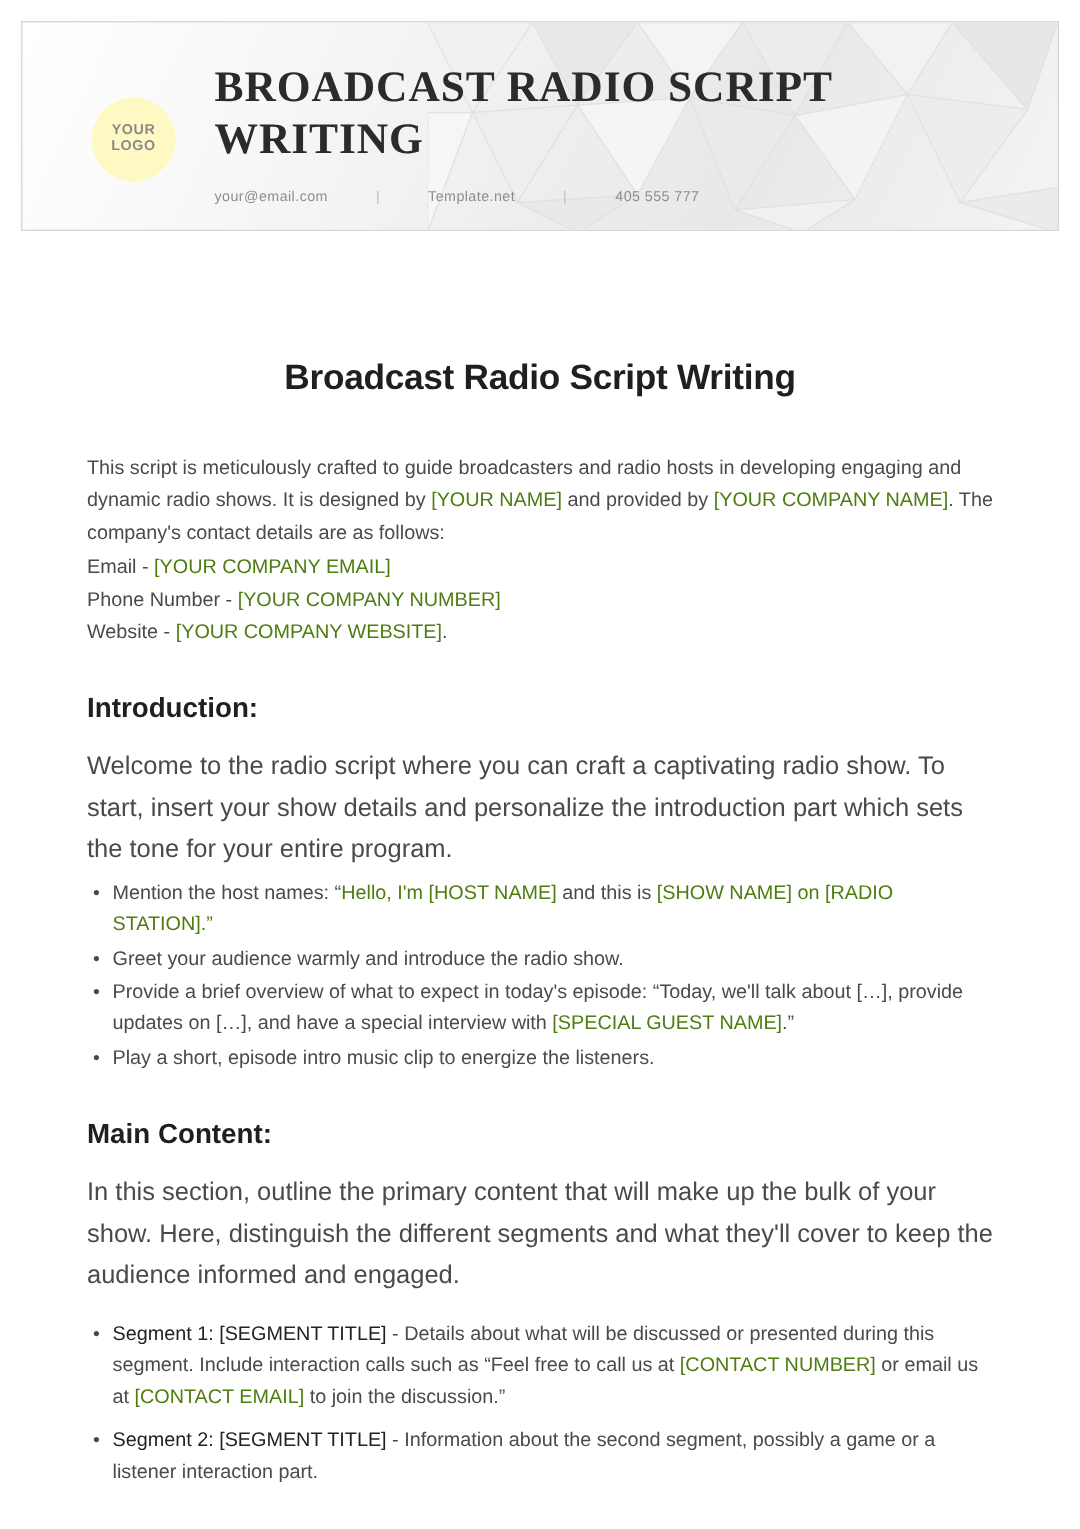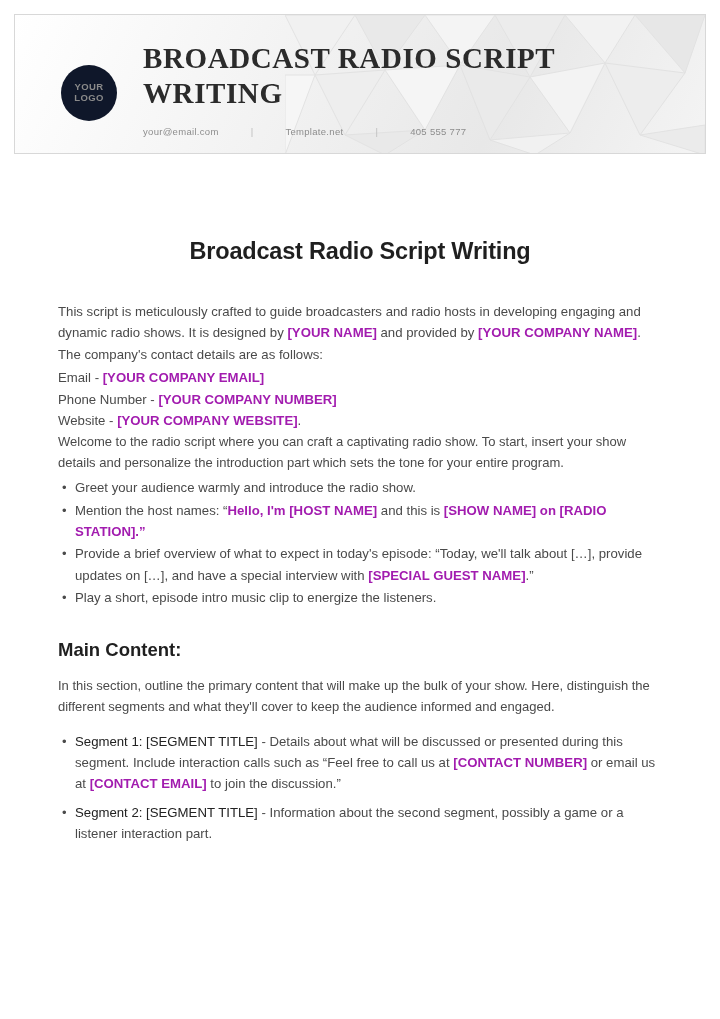--- a/index.html
+++ b/index.html
@@ -40,21 +40,21 @@
       linear-gradient(115deg, #ffffff 0%, #f2f2f2 40%, #e8e8e8 70%, #f4f4f4 100%);
   }
   .header-bg svg { position: absolute; right: 0; top: 0; }
   .logo-circle {
     position: absolute;
     left: 46px;
     top: 50px;
     width: 56px;
     height: 56px;
     border-radius: 50%;
-    background: #0f172a;
+    background: #fef9c3;
     display: flex;
     flex-direction: column;
     align-items: center;
     justify-content: center;
     line-height: 1.15;
   }
   .logo-circle span {
     font-size: 9.5px;
     letter-spacing: 0.4px;
     color: #8a8a8a;
@@ -101,35 +101,35 @@
     color: #1f1f1f;
     letter-spacing: -0.2px;
     margin-bottom: 36px;
   }
   p.intro {
     font-size: 13.2px;
     line-height: 1.62;
     color: #4a4a4a;
     margin: 0 0 2px 0;
   }
-  p.intro b, .bold { color: #a21caf; font-weight: 700; }
+  p.intro b, .bold { color: #4d7c0f; font-weight: 400; }
   .contact-line {
     font-size: 13.2px;
     line-height: 1.62;
     color: #4a4a4a;
     margin: 0;
   }
   h2.section {
     font-size: 18.5px;
     font-weight: 700;
     color: #1f1f1f;
     margin: 30px 0 14px 0;
   }
   p.section-body {
-    font-size: 13px;
+    font-size: 17px;
     line-height: 1.62;
     color: #4a4a4a;
     margin: 0 0 4px 0;
   }
   ul.bullets {
     list-style: none;
     margin: 0;
     padding: 0;
   }
   ul.bullets li {
@@ -199,25 +199,26 @@
   <div class="body-wrap">
 
     <div class="doc-title">Broadcast Radio Script Writing</div>
 
     <p class="intro"><span>This script is meticulously crafted to guide broadcasters and radio hosts in developing engaging and dynamic radio shows. It is designed by </span><span class="bold">[YOUR NAME]</span><span> and provided by </span><span class="bold">[YOUR COMPANY NAME]</span><span>. The company's contact details are as follows:</span></p>
 
     <p class="contact-line"><span>Email - </span><span class="bold">[YOUR COMPANY EMAIL]</span></p>
     <p class="contact-line"><span>Phone Number - </span><span class="bold">[YOUR COMPANY NUMBER]</span></p>
     <p class="contact-line"><span>Website - </span><span class="bold">[YOUR COMPANY WEBSITE]</span><span>.</span></p>
 
+    <h2 class="section">Introduction:</h2>
     <p class="section-body">Welcome to the radio script where you can craft a captivating radio show. To start, insert your show details and personalize the introduction part which sets the tone for your entire program.</p>
 
     <ul class="bullets">
+      <li><span>Mention the host names: “</span><span class="bold">Hello, I'm [HOST NAME]</span><span> and this is </span><span class="bold">[SHOW NAME]</span><span class="bold"> on [RADIO STATION].”</span></li>
       <li><span>Greet your audience warmly and introduce the radio show.</span></li>
-      <li><span>Mention the host names: “</span><span class="bold">Hello, I'm [HOST NAME]</span><span> and this is </span><span class="bold">[SHOW NAME]</span><span class="bold"> on [RADIO STATION].”</span></li>
       <li><span>Provide a brief overview of what to expect in today's episode: “Today, we'll talk about […], provide updates on […], and have a special interview with </span><span class="bold">[SPECIAL GUEST NAME]</span><span>.”</span></li>
       <li><span>Play a short, episode intro music clip to energize the listeners.</span></li>
     </ul>
 
     <h2 class="section">Main Content:</h2>
     <p class="section-body">In this section, outline the primary content that will make up the bulk of your show. Here, distinguish the different segments and what they'll cover to keep the audience informed and engaged.</p>
 
     <ul class="bullets spaced" style="margin-top:14px;">
       <li><span class="seg-head">Segment 1: [SEGMENT TITLE]</span><span> - Details about what will be discussed or presented during this segment. Include interaction calls such as “Feel free to call us at </span><span class="bold">[CONTACT NUMBER]</span><span> or email us at </span><span class="bold">[CONTACT EMAIL]</span><span> to join the discussion.”</span></li>
       <li><span class="seg-head">Segment 2: [SEGMENT TITLE]</span><span> - Information about the second segment, possibly a game or a listener interaction part.</span></li>

